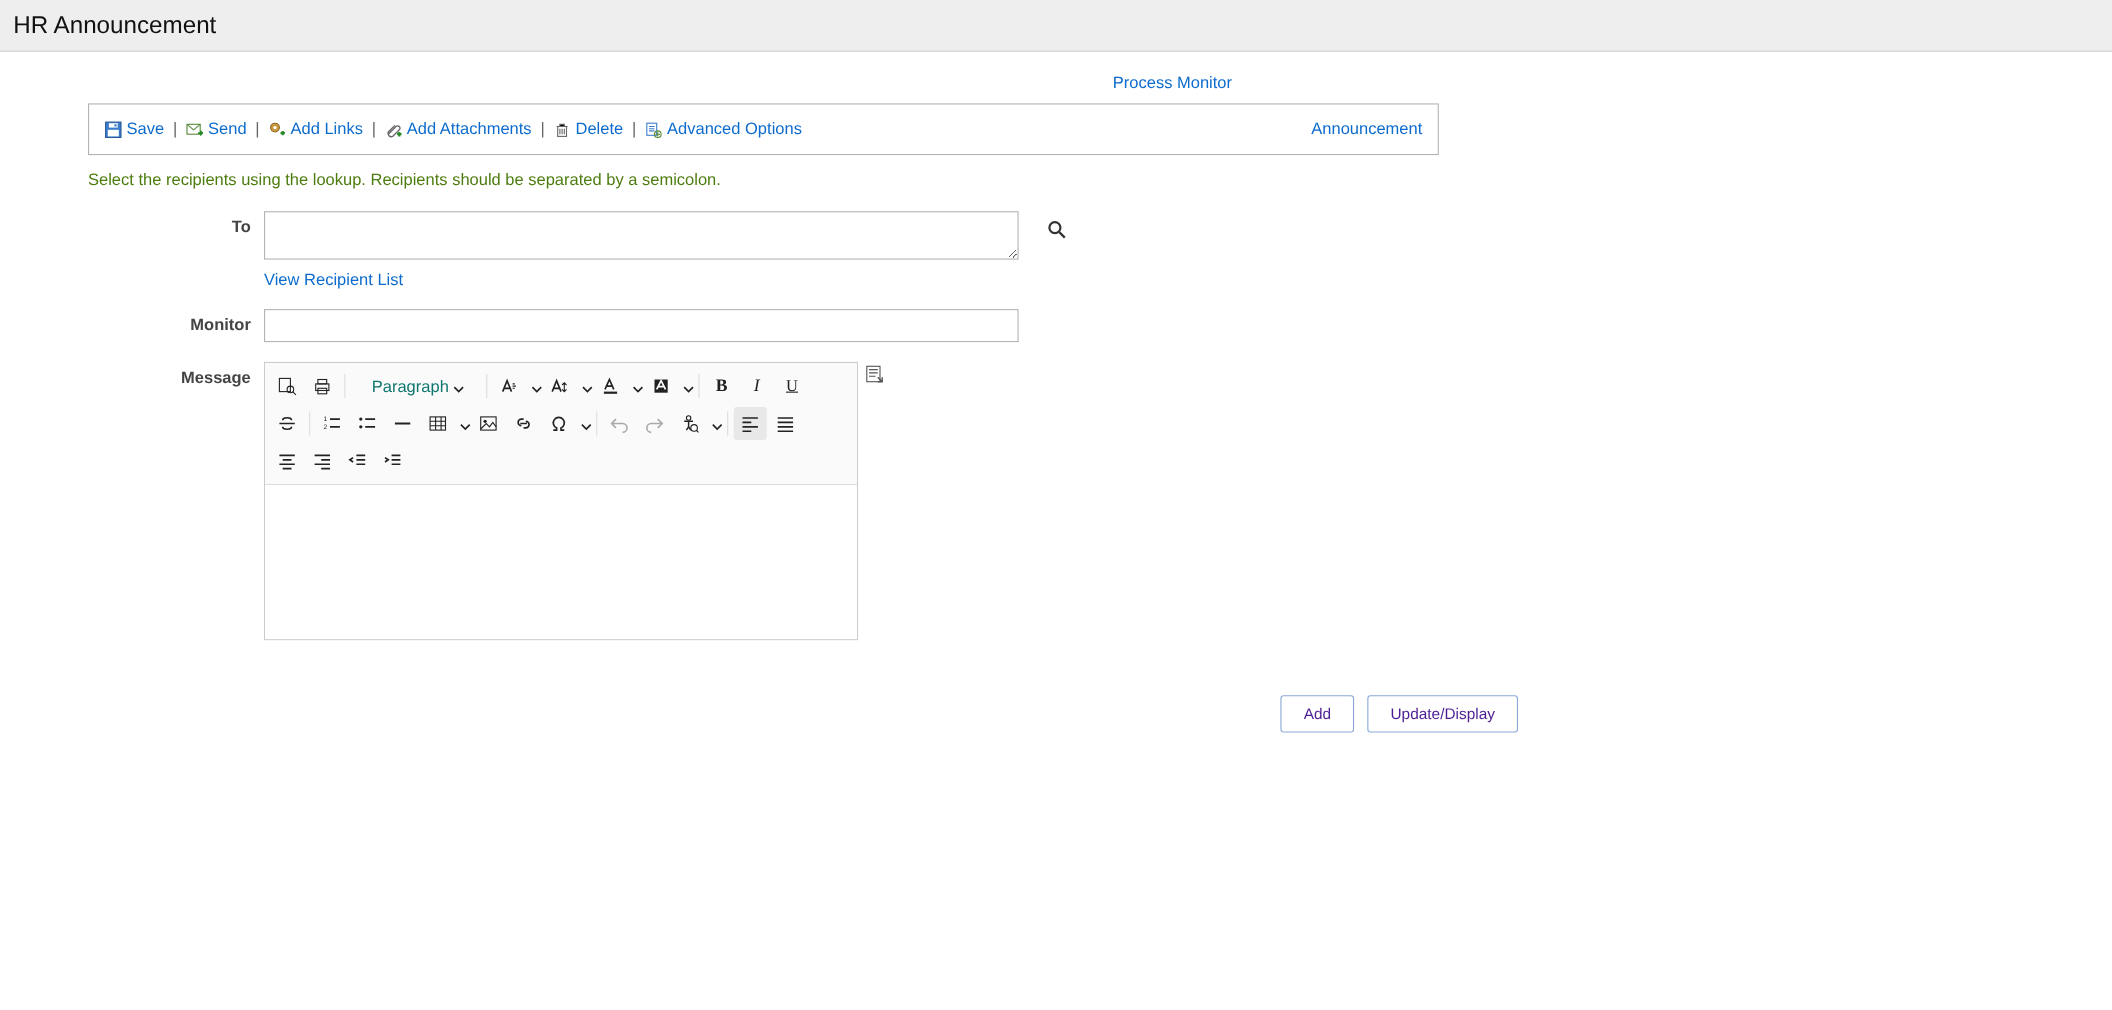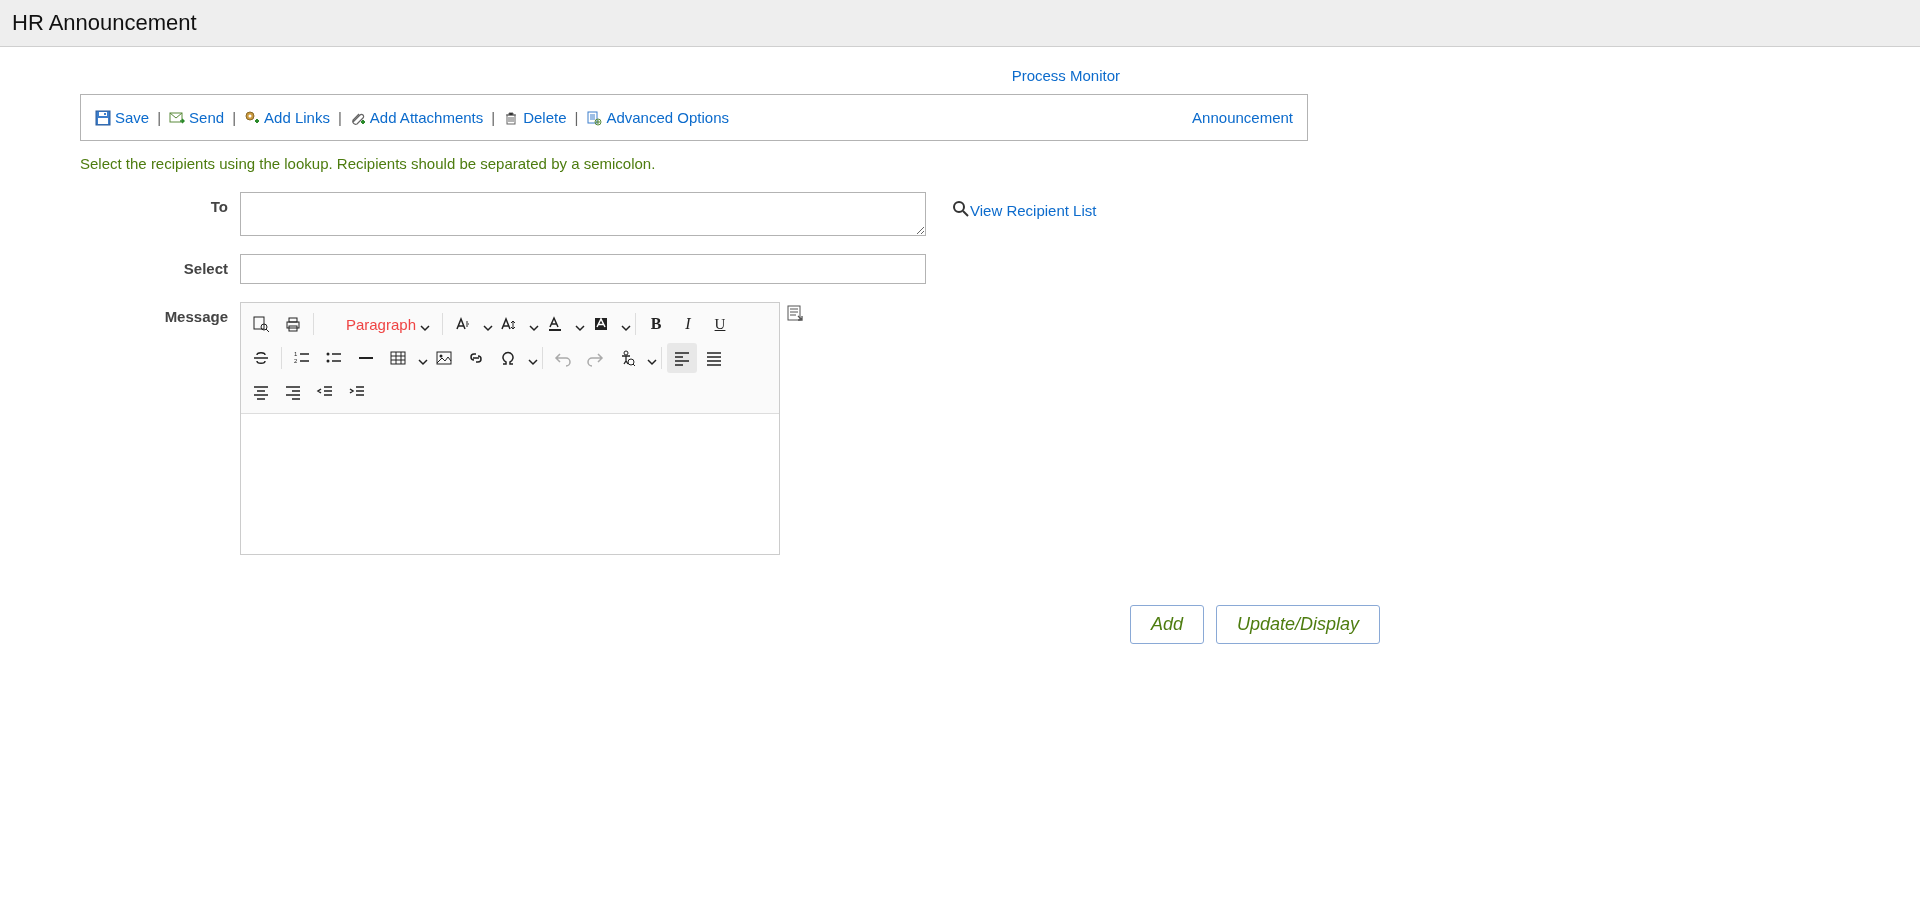--- a/index.html
+++ b/index.html
@@ -65,21 +65,21 @@
     margin-bottom: 18px;
   }
   .form-label {
     width: 160px;
     text-align: right;
     padding-right: 12px;
     padding-top: 6px;
     color: #444;
     font-weight: 600;
   }
-  .form-field { display:flex; flex-direction:row; }
+  .form-field { display:flex; flex-direction:column; }
   input[type=text].desc {
     width: 460px; height: 30px;
     border: 1px solid #b3b3b3; padding: 4px 6px;
     font-size: 15px;
   }
   textarea.to-field {
     width: 686px; height: 44px;
     border: 1px solid #b3b3b3; padding: 4px 6px;
     font-size: 15px; resize: both;
   }
@@ -124,24 +124,24 @@
     color:#222;
   }
   .tbtn.active { background:#e8e8e8; }
   .tbtn svg { width:18px; height:18px; }
   .tgroup-sep {
     width:1px; height:22px; background:#ddd; margin:0 4px;
   }
   .para-dd {
     display:inline-flex; align-items:center;
     height:30px; padding:0 8px 0 12px;
-    font-size:15px; color:#ef4444;
+    font-size:15px; color:#0f766e;
     cursor:pointer;
     min-width:120px;
-    justify-content:flex-end;
+    justify-content:center;
   }
   .chev { width:10px; height:10px; margin-left:4px; }
   .chev svg { width:10px; height:10px; }
   .editor-body {
     height: 140px;
     background:#fff;
   }
   .popout-icon {
     position: relative;
     left: 6px;
@@ -153,26 +153,25 @@
   .bottom-buttons {
     width: 1300px;
     display:flex;
     justify-content:flex-end;
     gap:12px;
     margin-top:50px;
   }
   .btn {
     border:1px solid #8aa9d6;
     background:#fff;
-    color:#4d7c0f;
+    color:#4c1d95;
     padding:8px 20px;
-    font-size:18px;
+    font-size:14px;
     border-radius:3px;
     cursor:pointer;
-    font-style:italic;
   }
 </style>
 </head>
 <body>
 
 <div class="header-bar">
   <h1>HR Announcement</h1>
 </div>
 
 <div class="content">
@@ -265,21 +264,21 @@
               <circle cx="7" cy="7" r="5" fill="none" stroke="#333" stroke-width="2"></circle>
               <path d="M11 11 L16 16" stroke="#333" stroke-width="2"></path>
             </svg>
         </span>
       </div>
       <a class="view-recip">View Recipient List</a>
     </div>
   </div>
 
   <div class="form-row">
-    <div class="form-label">Select</div>
+    <div class="form-label">Monitor</div>
     <div class="form-field">
       <input type="text" class="subject" value="" style="">
     </div>
   </div>
 
   <div class="form-row">
     <div class="form-label">Message</div>
     <div style="display:flex; align-items:flex-start;">
       <div class="editor-wrap">
         <div class="editor-toolbar">

